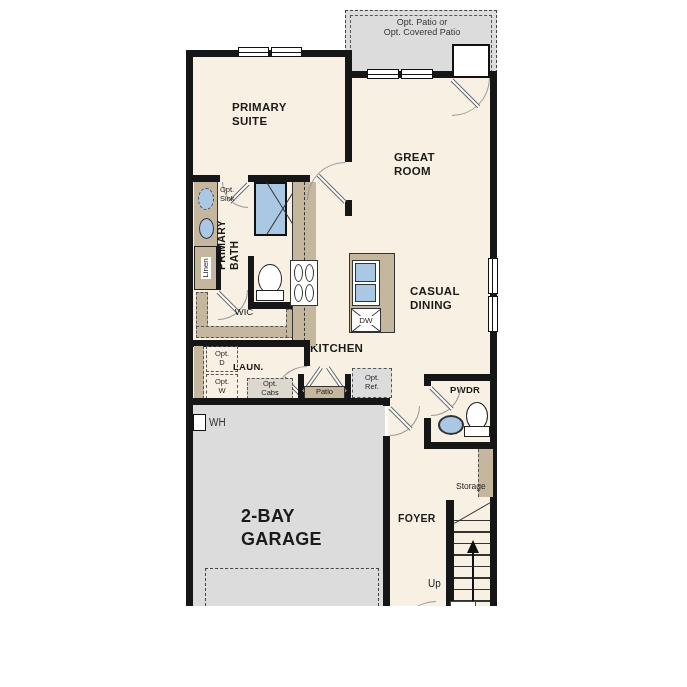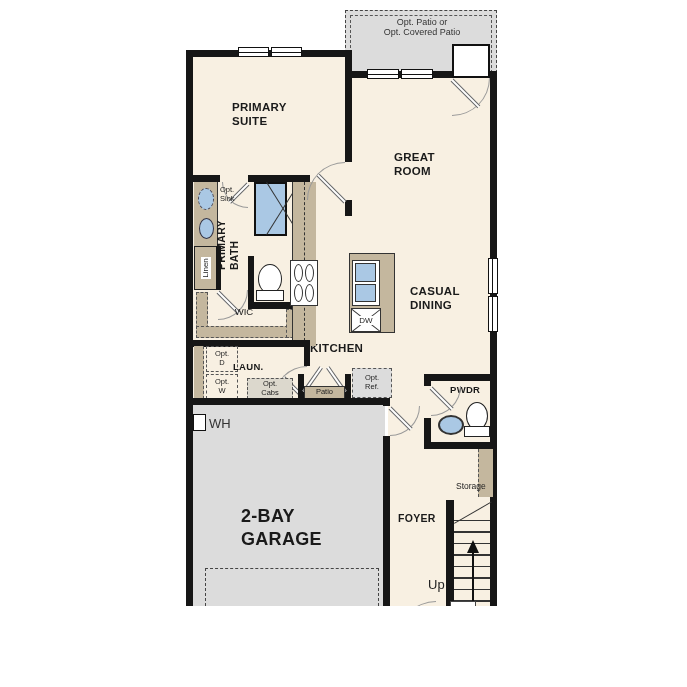--- a/index.html
+++ b/index.html
@@ -180,38 +180,38 @@
     <span>Opt.
 Ref.</span>
   </div>
 
   <div class="abs wall" style="left:186px;top:398px;width:204px;height:7px;"></div>
   <div class="abs wall" style="left:383px;top:398px;width:7px;height:8px;"></div>
   <div class="abs wall" style="left:383px;top:436px;width:7px;height:216px;"></div>
   <div class="abs arc" style="left:390px;top:406px;width:30px;height:30px;border-radius:0 0 100% 0;border-top:none;border-left:none;"></div>
   <div class="abs leaf" style="left:390px;top:406px;width:30px;transform:rotate(45deg);"></div>
   <div class="abs" style="left:193px;top:414px;width:13px;height:17px;background:#fff;border:1.5px solid #111;"></div>
-  <div class="abs small-label" style="left:209px;top:417px;width:20px;font-size:13px;color:#333;">WH</div>
+  <div class="abs small-label" style="left:209px;top:417px;width:20px;font-size:10px;color:#333;">WH</div>
   <div class="abs" style="left:205px;top:568px;width:174px;height:78px;border:1.4px dashed #444;border-bottom:none;"></div>
 
   <div class="abs wall" style="left:424px;top:374px;width:73px;height:7px;"></div>
   <div class="abs wall" style="left:424px;top:374px;width:7px;height:12px;"></div>
   <div class="abs wall" style="left:424px;top:418px;width:7px;height:31px;"></div>
   <div class="abs wall" style="left:424px;top:442px;width:73px;height:7px;"></div>
   <div class="abs arc" style="left:431px;top:386px;width:30px;height:30px;border-radius:0 0 100% 0;border-top:none;border-left:none;"></div>
   <div class="abs leaf" style="left:431px;top:386px;width:30px;transform:rotate(45deg);"></div>
   <div class="abs oval" style="left:466px;top:402px;width:22px;height:28px;border:1.5px solid #222;background:#fff;"></div>
   <div class="abs" style="left:464px;top:426px;width:26px;height:11px;border:1.5px solid #222;background:#fff;"></div>
   <div class="abs oval" style="left:438px;top:415px;width:26px;height:20px;border:2.6px solid #333;background:var(--water);"></div>
 
   <div class="abs tan" style="left:478px;top:449px;width:15px;height:48px;border-left:1px dashed #555;"></div>
   <div class="abs small-label" style="left:456px;top:482px;width:40px;font-size:8.5px;">Storage</div>
   <div class="abs wall" style="left:446px;top:500px;width:8px;height:112px;"></div>
   <div class="abs" style="left:454px;top:523px;width:43px;border-top:1.2px solid #333;transform:rotate(-30deg);transform-origin:0 0;"></div>
   <div class="abs treads" style="left:454px;top:520px;width:36px;height:92px;"></div>
   <div class="abs" style="left:472px;top:552px;width:2px;height:54px;background:#111;"></div>
   <div class="abs" style="left:467px;top:540px;width:0;height:0;border-left:6px solid transparent;border-right:6px solid transparent;border-bottom:13px solid #111;"></div>
   <div class="abs" style="left:450px;top:601px;width:26px;height:9px;background:#fff;border:1.2px solid #444;"></div>
-  <div class="abs small-label" style="left:428px;top:578px;width:20px;font-size:13px;">Up</div>
+  <div class="abs small-label" style="left:428px;top:578px;width:20px;font-size:10px;">Up</div>
 
   <div class="abs arc" style="left:398px;top:601px;width:38px;height:38px;border-radius:100% 0 0 0;border-right:none;border-bottom:none;"></div>
   <div class="abs leaf" style="left:436px;top:639px;width:38px;transform:rotate(-135deg);"></div>
 </div>
 
 </body></html>

